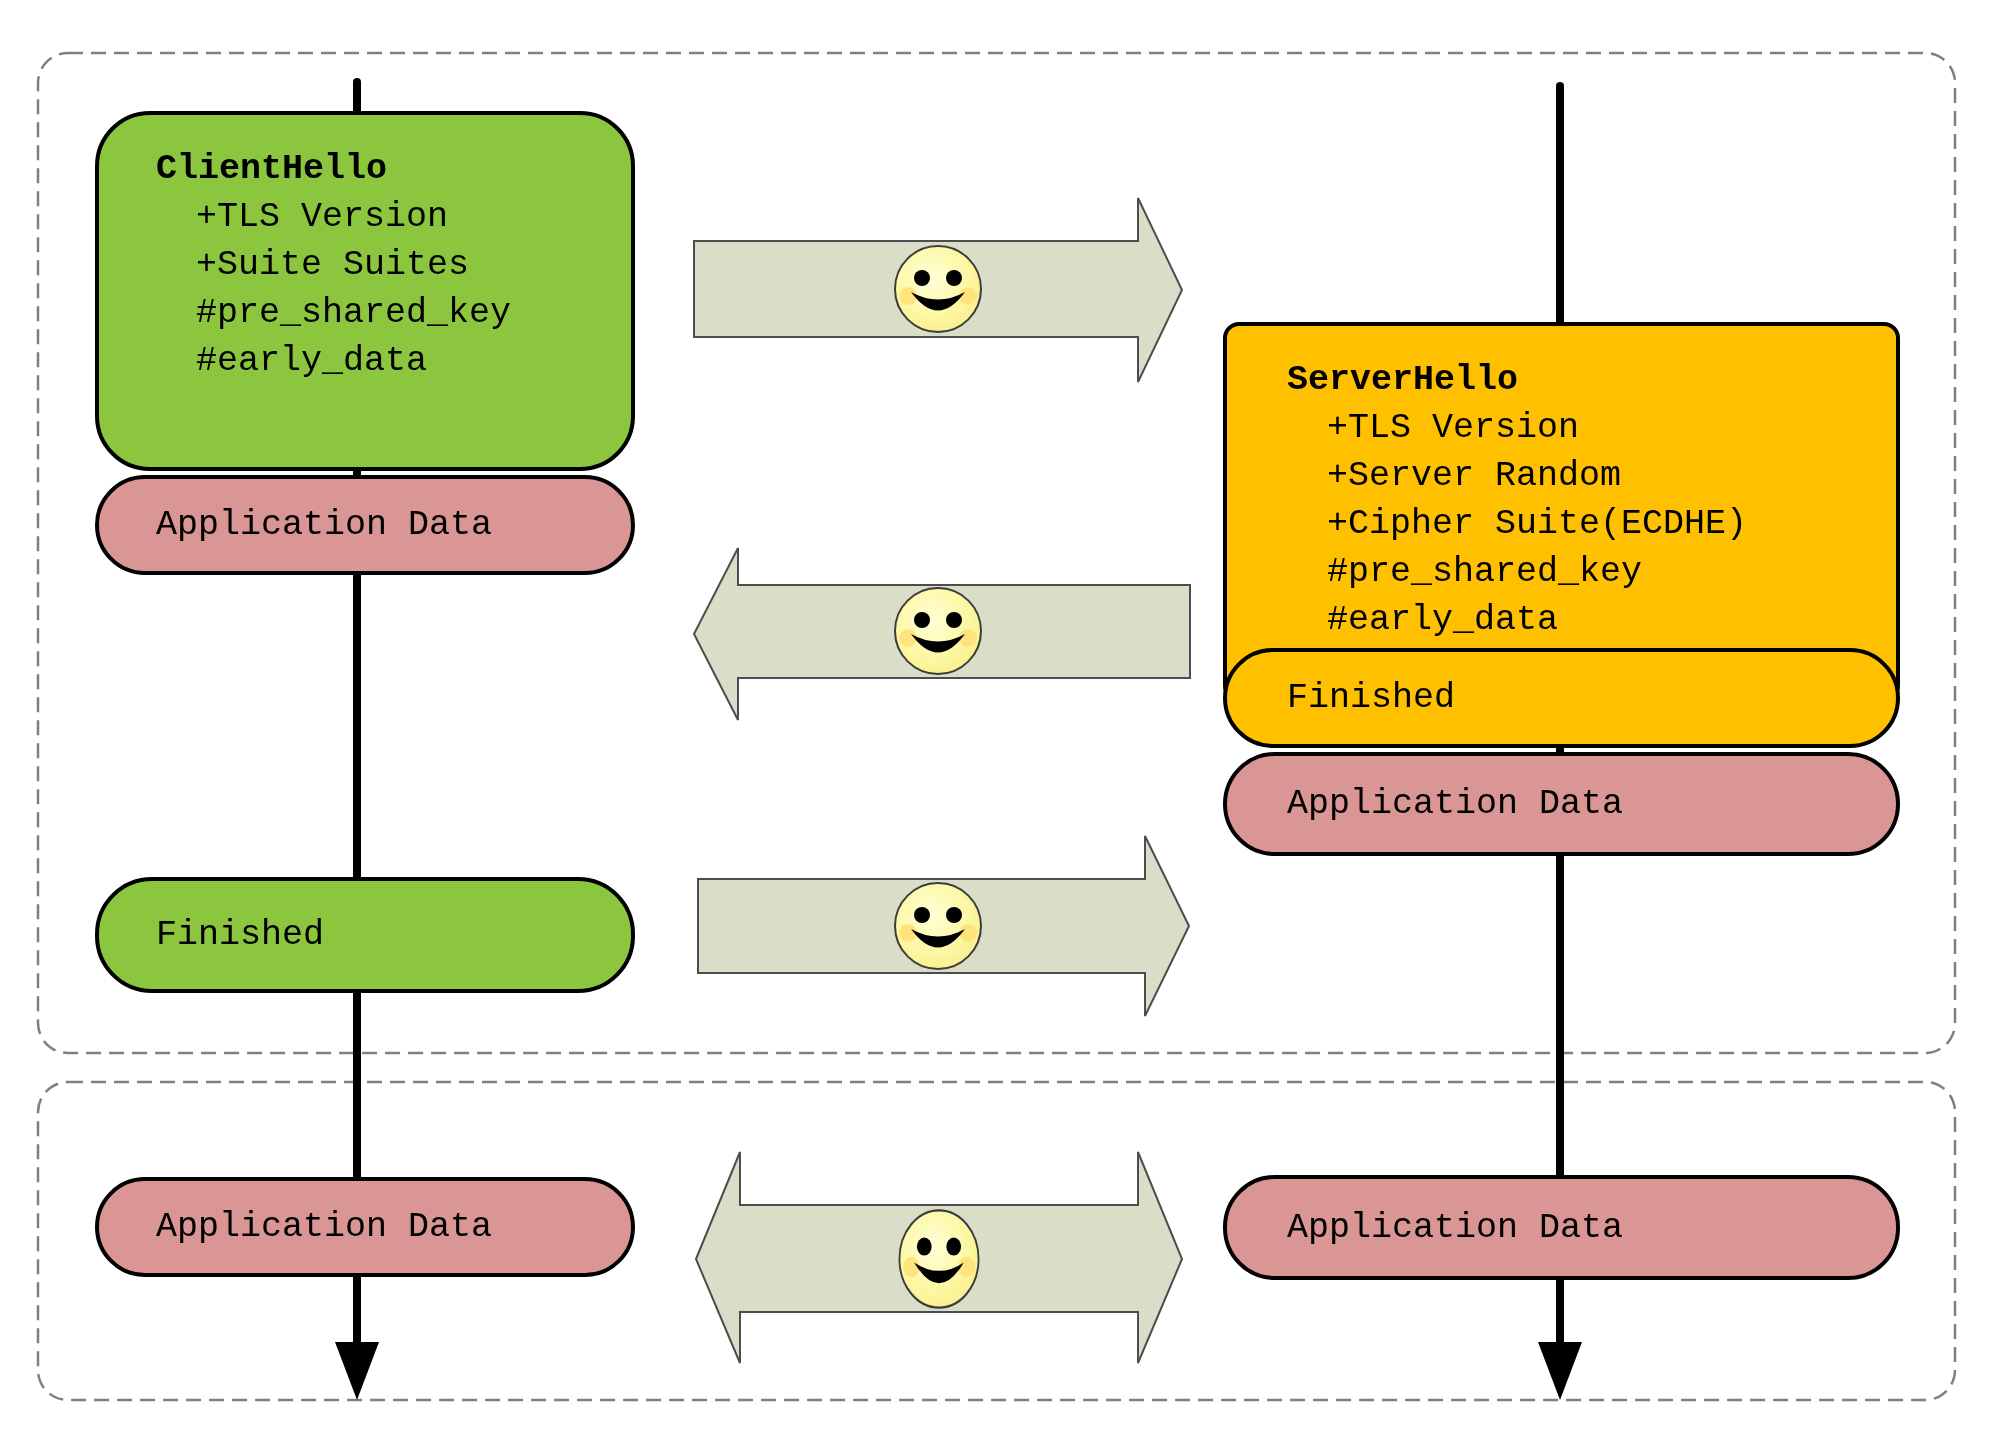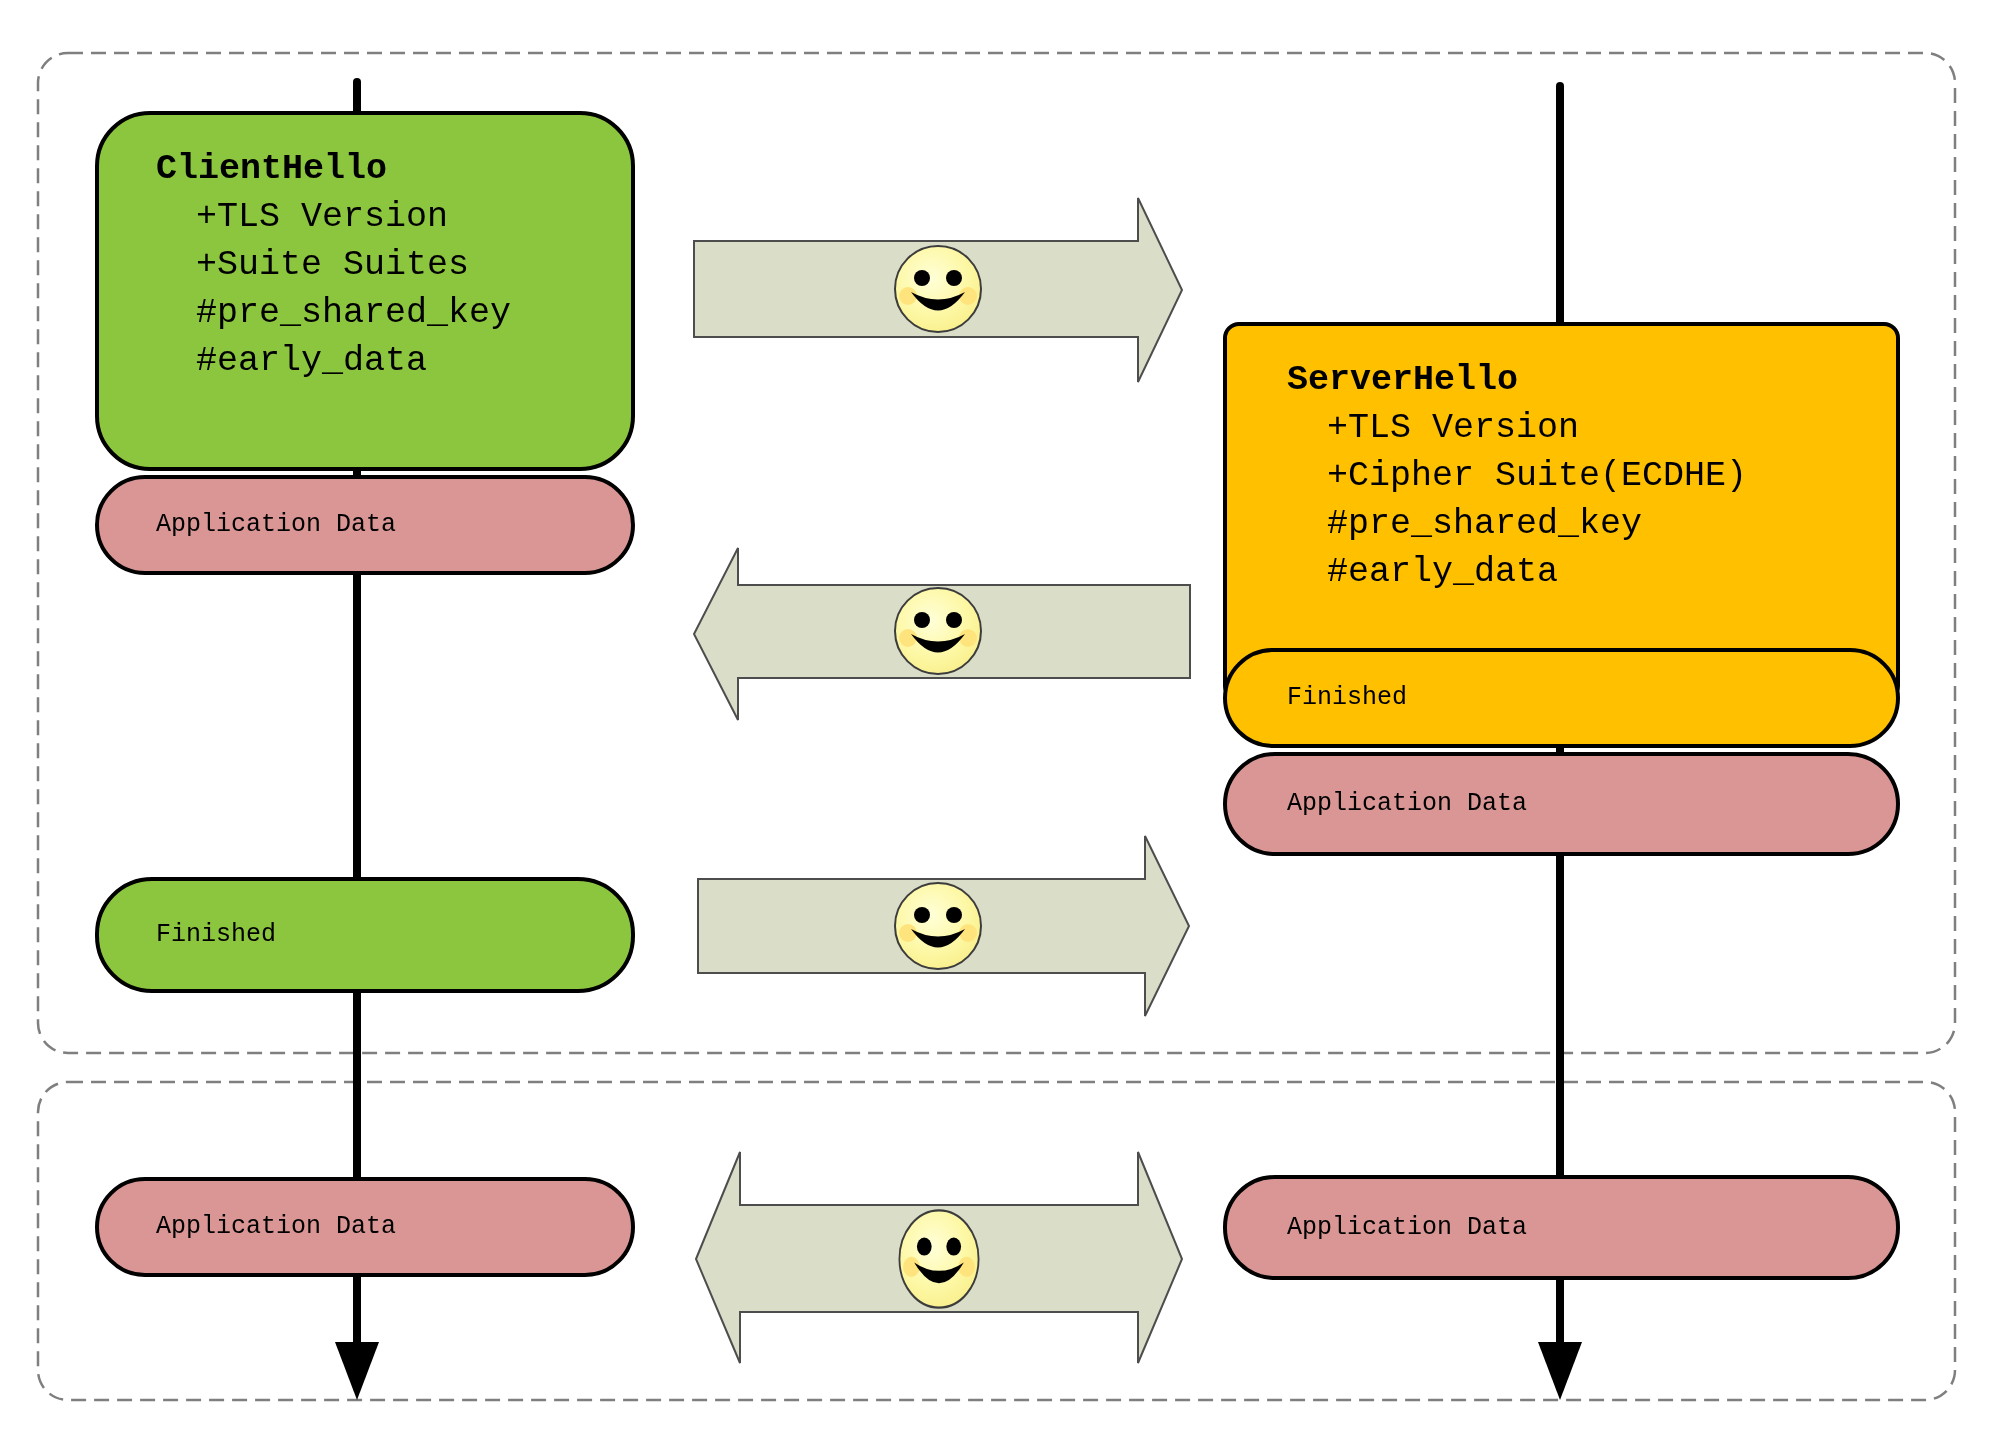--- a/index.html
+++ b/index.html
@@ -27,21 +27,21 @@
   .orange{background:var(--server-box,#FFC000);}
   .pink{background:var(--app-data-box,#D99694);}
   .box-title{
     font-size:35px;line-height:48px;font-weight:bold;
     white-space:pre;
   }
   .box-item{
     font-size:35px;line-height:48px;
     padding-left:40px;white-space:pre;
   }
-  .box-label{font-size:25px;line-height:40px;white-space:pre;}
+  .box-label{font-size:35px;line-height:40px;white-space:pre;}
   #client-hello{top:111px;height:360px;border-radius:55px;}
   #client-early-appdata{top:475px;height:100px;border-radius:50px;}
   #client-finished{top:877px;height:116px;border-radius:57px;}
   #client-appdata{top:1177px;height:100px;border-radius:50px;}
   #server-hello{top:322px;height:380px;border-radius:16px;}
   #server-finished{top:648px;height:100px;border-radius:50px;}
   #server-appdata{top:752px;height:104px;border-radius:52px;}
   #server-appdata2{top:1175px;height:105px;border-radius:52px;}
   .dashed-rect{
     fill:none;
@@ -124,20 +124,21 @@
     <div class="box-label">Finished</div>
   </div>
 
   <div class="box small client-col pink" id="client-appdata">
     <div class="box-label">Application Data</div>
   </div>
 
   <div class="box big server-col orange" id="server-hello">
     <div class="box-title">ServerHello</div>
     <div class="box-item">+TLS Version</div>
+    <div class="box-item">+Server Random</div>
     <div class="box-item">+Cipher Suite(ECDHE)</div>
     <div class="box-item">#pre_shared_key</div>
     <div class="box-item">#early_data</div>
   </div>
 
   <div class="box small server-col orange" id="server-finished">
     <div class="box-label">Finished</div>
   </div>
 
   <div class="box small server-col pink" id="server-appdata">

